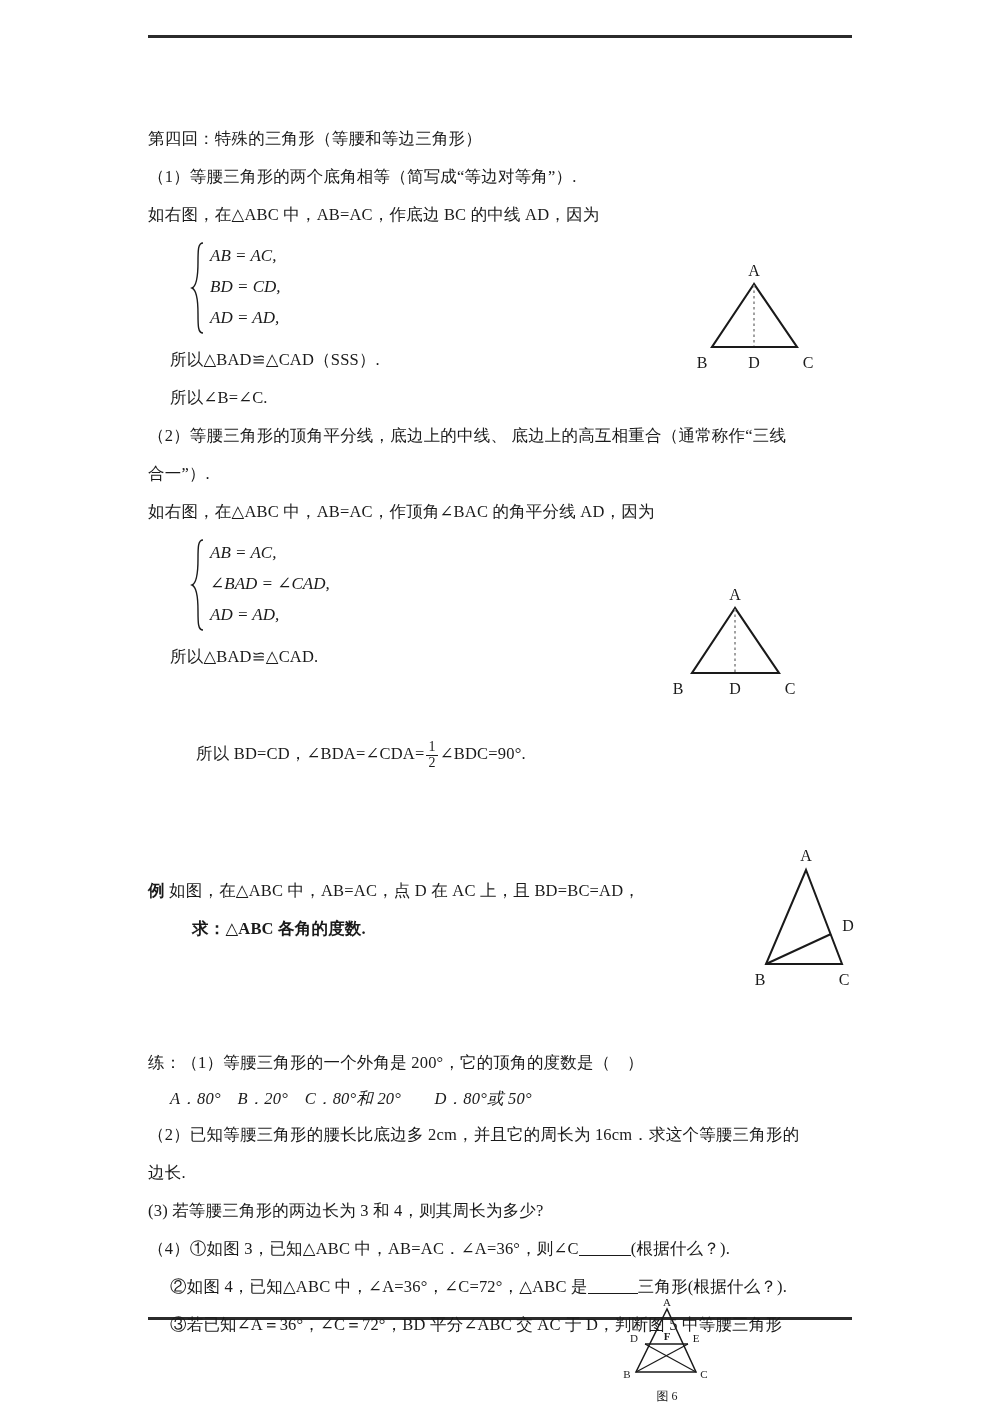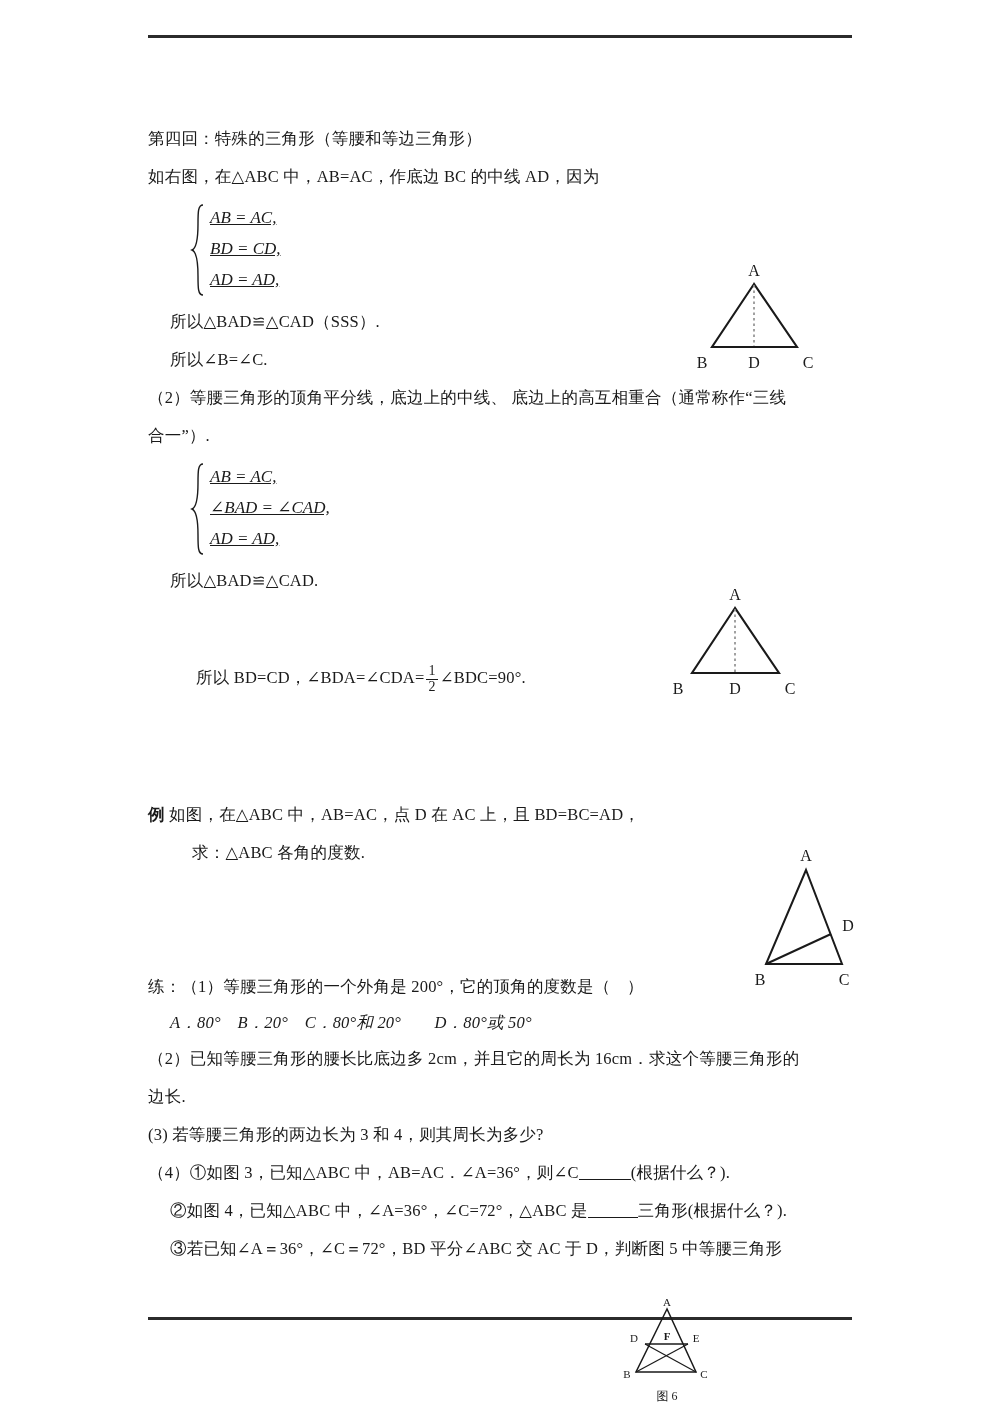--- a/index.html
+++ b/index.html
@@ -35,33 +35,32 @@
     width: 710px;
   }
 
   .line {
     font-size: 16.5px;
     line-height: 38px;
     white-space: pre-wrap;
     letter-spacing: 0.2px;
   }
   .line.indent2 { padding-left: 22px; }
-  .line.indent3 { padding-left: 44px; }
+  .line.indent3 { padding-left: 44px; font-weight: bold; }
   .line.tight { line-height: 34px; font-style: italic; }
 
   .bold-label {
     font-weight: bold;
   }
 
   
   .sys {
     position: relative;
     padding-left: 62px;
     margin-top: 6px;
-    text-decoration: underline;
   }
   .sys .brace {
     position: absolute;
     left: 42px;
     top: 2px;
     width: 16px;
     height: 92px;
   }
   .sys .eq {
     font-family: "Liberation Serif", "DejaVu Serif", serif;
@@ -108,37 +107,39 @@
 <div class="page">
 
   <div class="rule top"></div>
   <div class="rule bottom"></div>
 
   <div class="content">
 
     <div class="line">第四回：特殊的三角形（等腰和等边三角形）</div>
 
 
+    <div class="line">（1）等腰三角形的两个底角相等（简写成“等边对等角”）.</div>
 
     <div class="line">如右图，在△ABC 中，AB=AC，作底边 BC 的中线 AD，因为</div>
 
     <div class="sys">
       <svg class="brace" viewBox="0 0 16 92">
         <path d="M13 1 C8 1 8 8 8 20 C8 34 7 44 2 46 C7 48 8 58 8 72 C8 84 8 91 13 91" fill="none" stroke="#1a1a1a" stroke-width="1.4"></path>
       </svg>
       <div class="eq">AB = AC,</div>
       <div class="eq">BD = CD,</div>
       <div class="eq">AD = AD,</div>
     </div>
 
     <div class="line indent2" style="margin-top:8px;">所以△BAD≌△CAD（SSS）.</div>
     <div class="line indent2">所以∠B=∠C.</div>
 
     <div class="line">（2）等腰三角形的顶角平分线，底边上的中线、 底边上的高互相重合（通常称作“三线</div>
     <div class="line">合一”）.</div>
+    <div class="line">如右图，在△ABC 中，AB=AC，作顶角∠BAC 的角平分线 AD，因为</div>
 
     <div class="sys">
       <svg class="brace" viewBox="0 0 16 92">
         <path d="M13 1 C8 1 8 8 8 20 C8 34 7 44 2 46 C7 48 8 58 8 72 C8 84 8 91 13 91" fill="none" stroke="#1a1a1a" stroke-width="1.4"></path>
       </svg>
       <div class="eq">AB = AC,</div>
       <div class="eq">∠BAD = ∠CAD,</div>
       <div class="eq">AD = AD,</div>
     </div>
 

